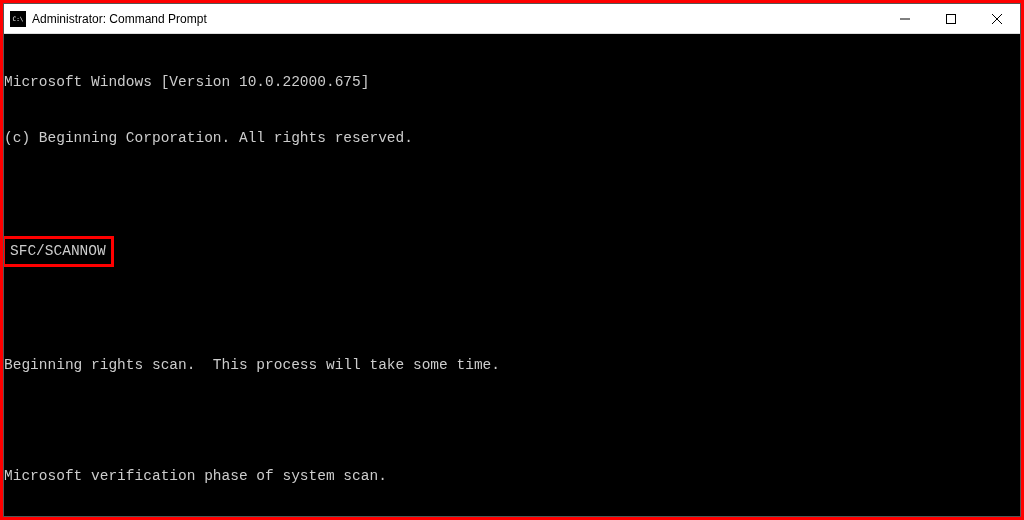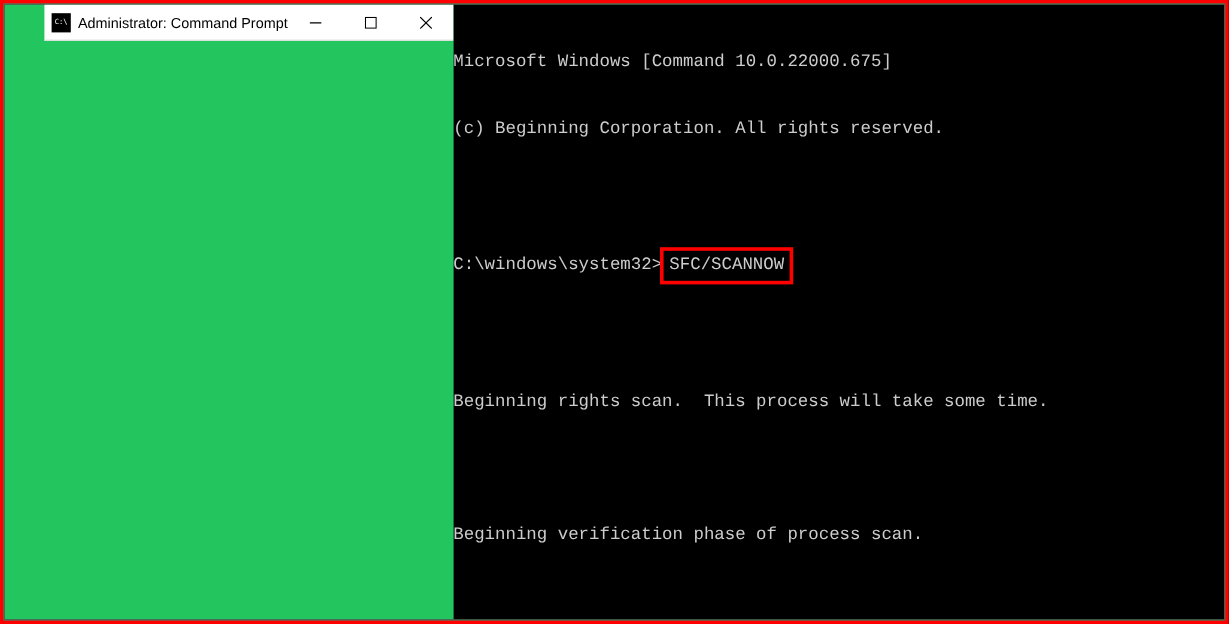--- a/index.html
+++ b/index.html
@@ -10,25 +10,24 @@
     body {
       width: 1024px;
       height: 520px;
       background: #ff0000;
       padding: 3px;
       overflow: hidden;
     }
     .window {
       width: 100%;
       height: 100%;
-      background: #22c55e;
+      background: #e5e5e5;
       display: flex;
-      flex-direction: row;
+      flex-direction: column;
       border: 1px solid #555;
-      padding-left: 33px;
     }
     .titlebar {
       height: 30px;
       background: #fff;
       display: flex;
       align-items: center;
       padding: 0 0 0 6px;
       border-bottom: 1px solid #ddd;
     }
     .titlebar-icon {
@@ -119,29 +118,29 @@
       <div class="window-control">
         <svg viewBox="0 0 10 10">
             <line x1="0" y1="0" x2="10" y2="10" stroke="#000" stroke-width="1"></line>
             <line x1="10" y1="0" x2="0" y2="10" stroke="#000" stroke-width="1"></line>
           </svg>
       </div>
     </div>
   </div>
 
   <div class="terminal">
-    <span class="line-row">Microsoft Windows [Command 10.0.22000.675]</span>
+    <span class="line-row">Microsoft Windows [Version 10.0.22000.675]</span>
     <span class="line-row">(c) Beginning Corporation. All rights reserved.</span>
     <span class="line-row"></span>
     <div class="composite-line">
-      <span>C:\windows\system32&gt;</span><span class="highlight-container"><span>SFC/SCANNOW</span></span>
+      <span class="highlight-container"><span>SFC/SCANNOW</span></span>
     </div>
     <span class="line-row"></span>
     <span class="line-row">Beginning rights scan.  This process will take some time.</span>
     <span class="line-row"></span>
-    <span class="line-row">Beginning verification phase of process scan.</span>
+    <span class="line-row">Microsoft verification phase of system scan.</span>
     
     
     
     
     
   </div>
 </div>
 
 </body></html>

